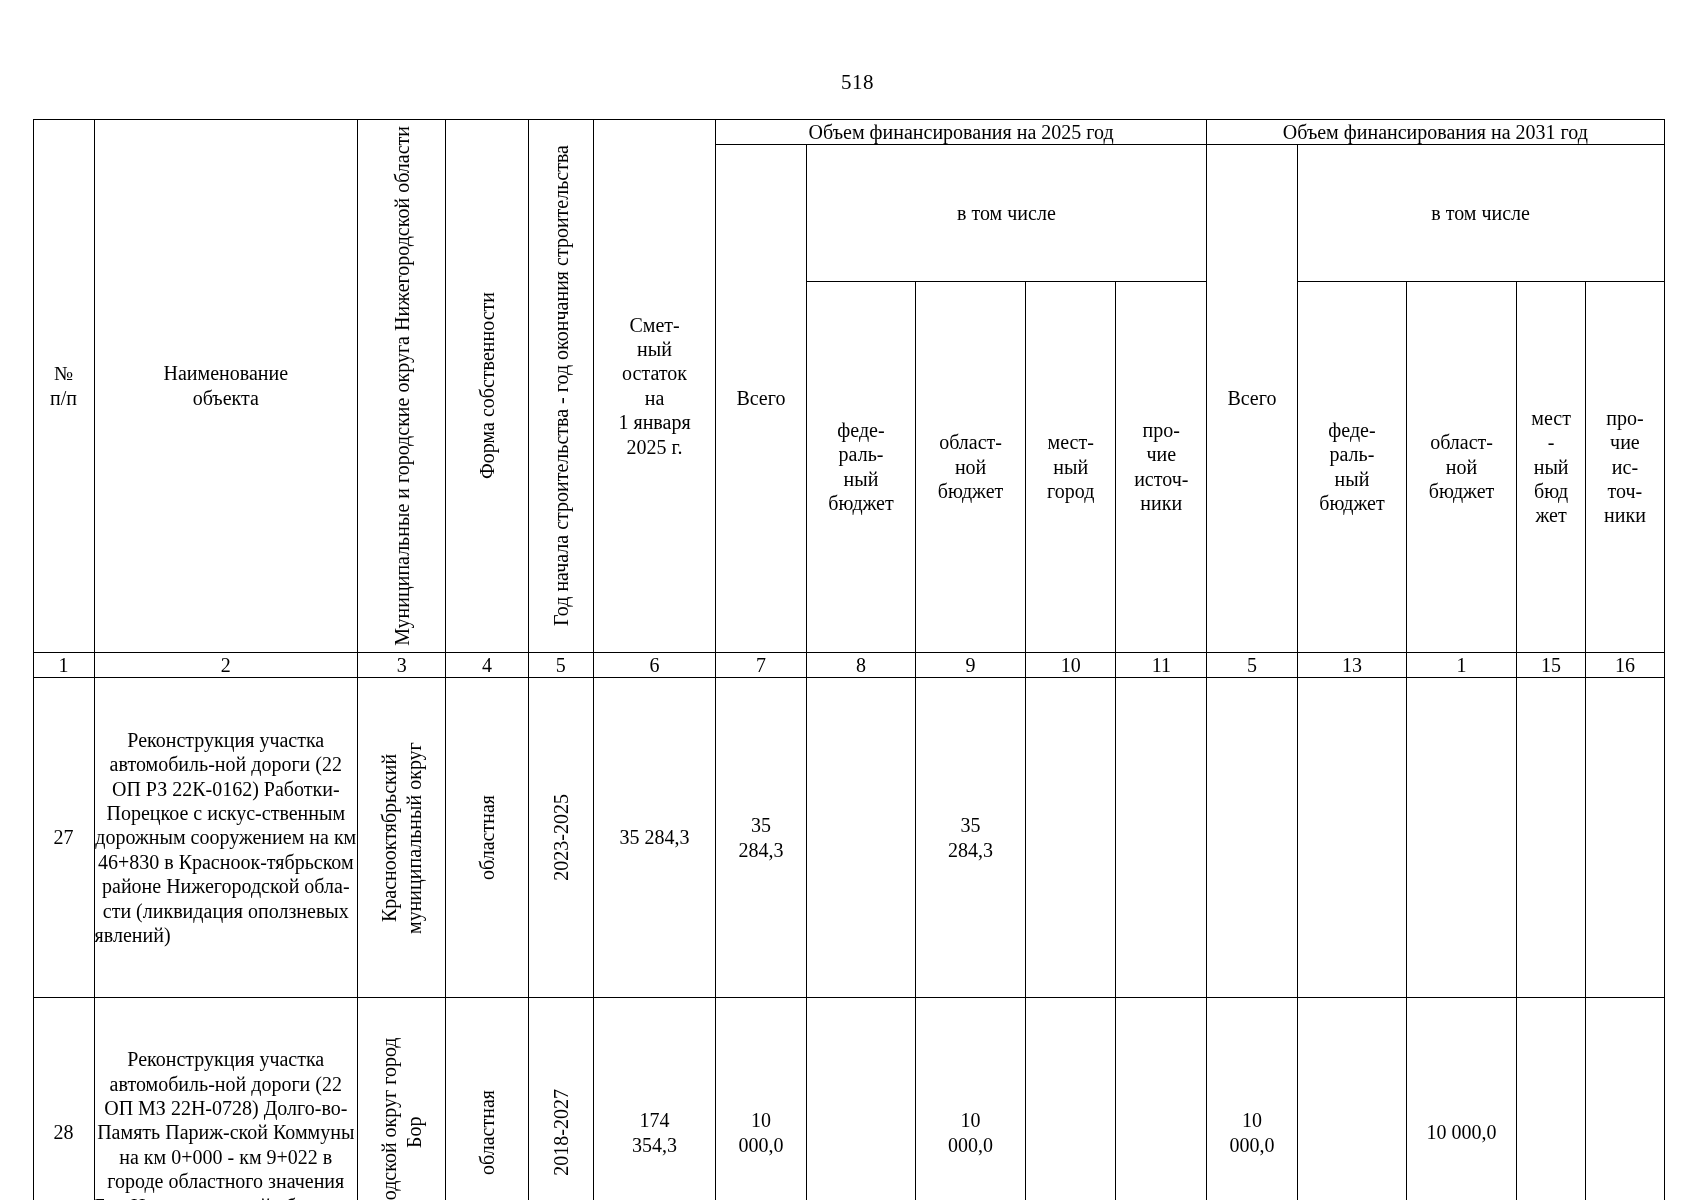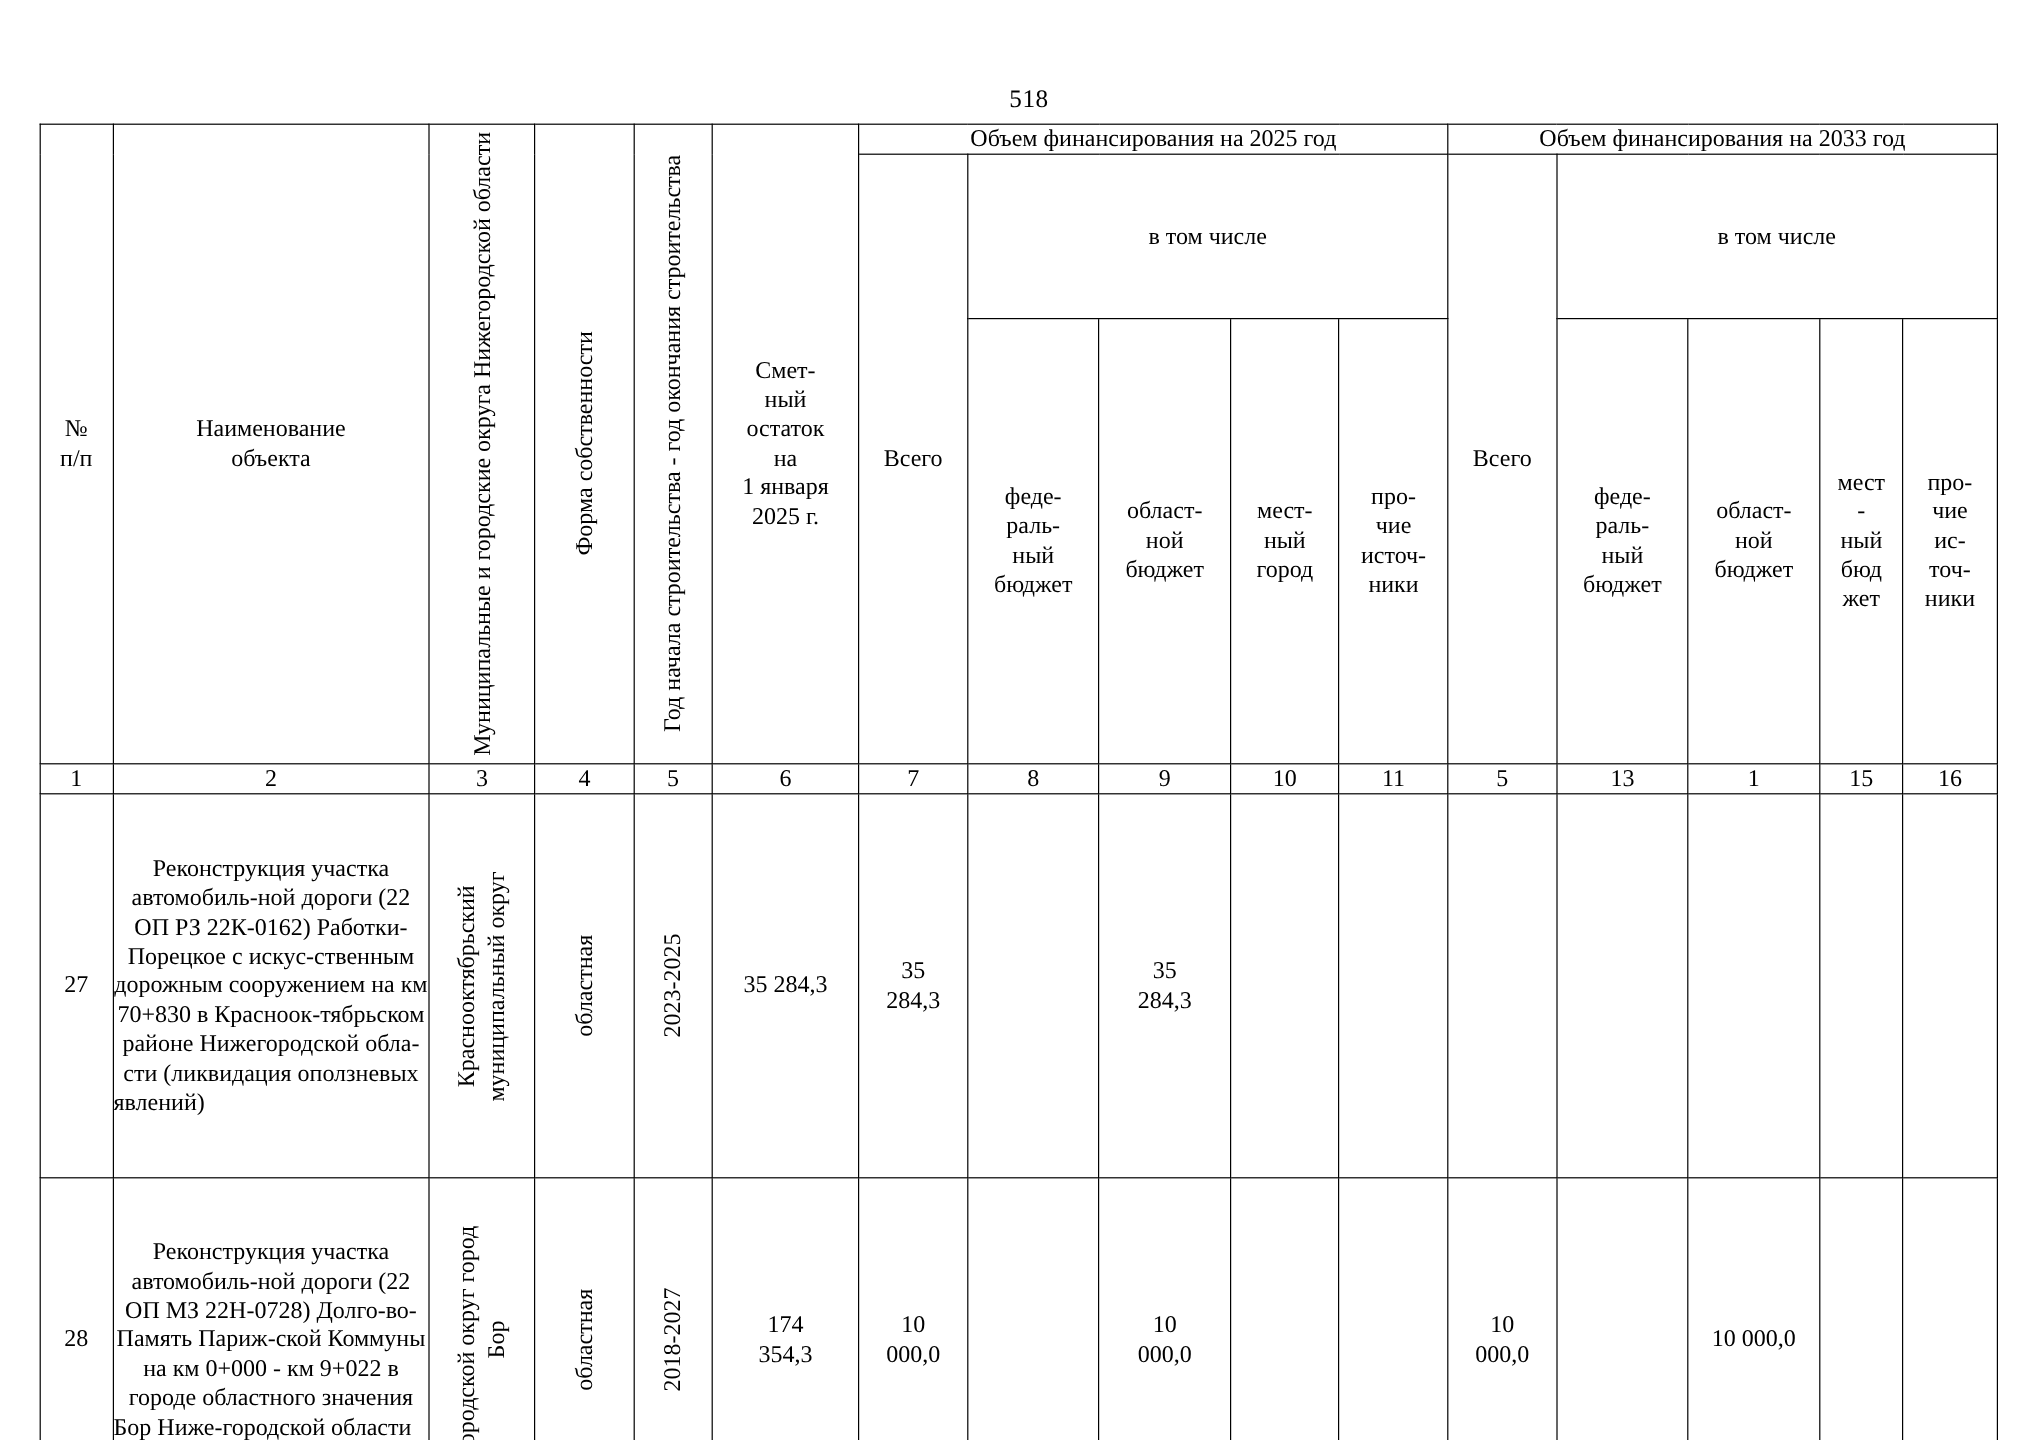--- a/index.html
+++ b/index.html
@@ -18,21 +18,21 @@
     width: 1697px;
     height: 1200px;
     box-sizing: border-box;
     padding: 0;
     position: relative;
   }
   .page-number {
     text-align: center;
     font-size: 21px;
     margin-top: 70px;
-    margin-bottom: 8px;
+    margin-bottom: 24px;
     letter-spacing: 0.5px;
     padding-left: 18px;
   }
   table.doc {
     border-collapse: collapse;
     table-layout: fixed;
     margin: 0 auto;
     width: 1632px;
   }
   table.doc td, table.doc th {
@@ -152,21 +152,21 @@
               <div class="vert">Год начала строительства - год окончания строительства</div>
             </div>
         </td>
         <td rowspan="4" class="hdr-cell nowrapcell">Смет-
 ный
 остаток
 на
 1 января
 2025 г.</td>
         <td colspan="5" class="hdr-group">Объем финансирования на 2025 год</td>
-        <td colspan="5" class="hdr-group">Объем финансирования на 2033 год</td>
+        <td colspan="5" class="hdr-group">Объем финансирования на 2031 год</td>
       </tr>
       <tr>
         <td rowspan="3" class="hdr-cell">Всего</td>
         <td colspan="4" class="hdr-sub">в том числе</td>
         <td rowspan="3" class="hdr-cell">Всего</td>
         <td colspan="4" class="hdr-sub">в том числе</td>
       </tr>
       <tr style="height:260px">
         <td rowspan="2" class="hdr-cell nowrapcell">феде-
 раль-
@@ -216,21 +216,21 @@
         <td>5</td>
         <td>13</td>
         <td>1</td>
         <td>15</td>
         <td>16</td>
       </tr>
     </thead>
     <tbody>
       <tr style="height:320px">
         <td class="num">27</td>
-        <td class="objname">Реконструкция участка автомобиль-ной дороги (22 ОП РЗ 22К-0162) Работки-Порецкое с искус-ственным дорожным сооружением на км 70+830 в Красноок-тябрьском районе Нижегородской обла-сти (ликвидация оползневых явлений)</td>
+        <td class="objname">Реконструкция участка автомобиль-ной дороги (22 ОП РЗ 22К-0162) Работки-Порецкое с искус-ственным дорожным сооружением на км 46+830 в Красноок-тябрьском районе Нижегородской обла-сти (ликвидация оползневых явлений)</td>
         <td>
           <div class="vert-wrap">
               <div class="vert2" style="max-height:250px; white-space:normal;">Краснооктябрьский муниципальный округ</div>
             </div>
         </td>
         <td>
           <div class="vert-wrap">
               <div class="vert">областная</div>
             </div>
         </td>

